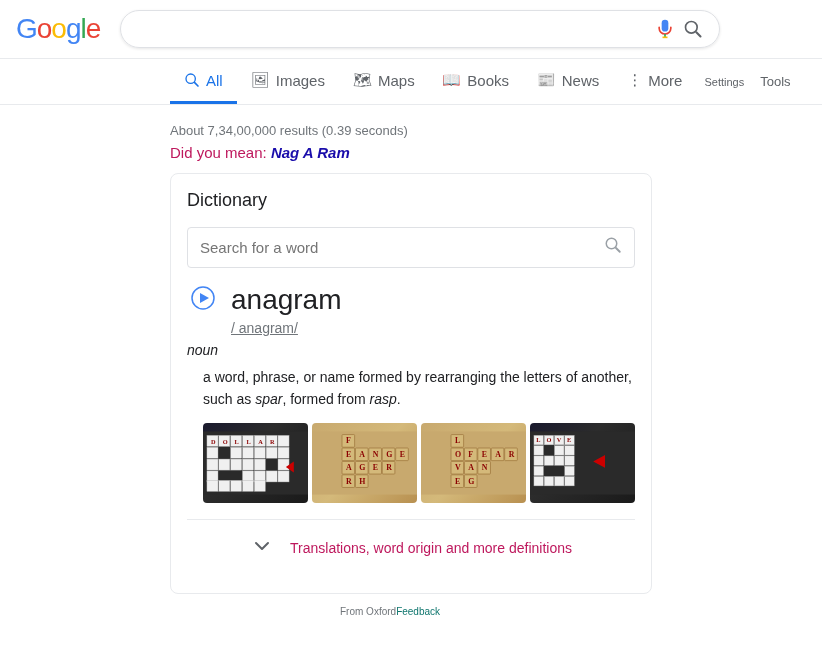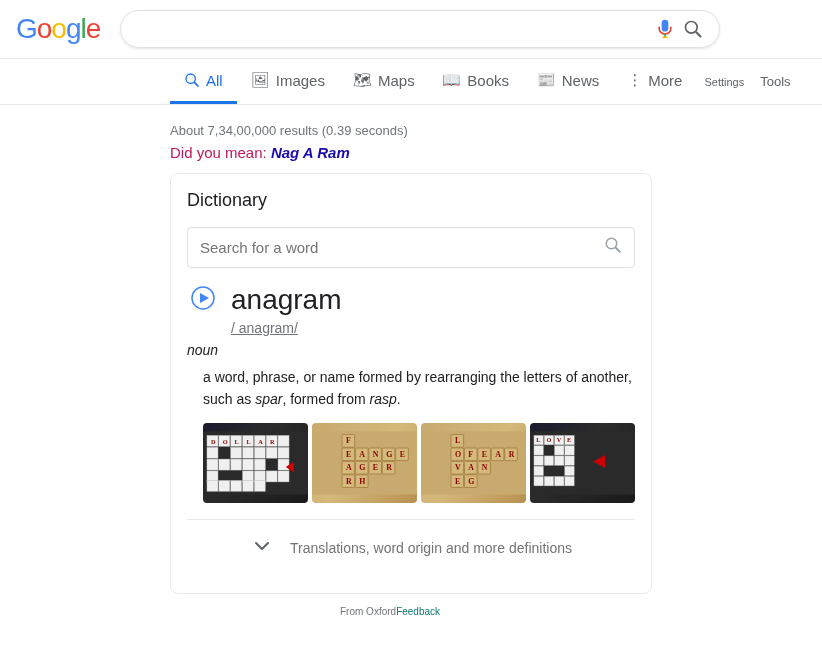--- a/index.html
+++ b/index.html
@@ -51,21 +51,21 @@
     .image-row { display: flex; gap: 4px; margin: 8px 0 16px 16px; }
     .image-placeholder { width: 133px; height: 80px; background: #e0e0e0; border-radius: 4px; overflow: hidden; display: flex; align-items: center; justify-content: center; }
 
     
     .crossword-img { width: 133px; height: 80px; position: relative; overflow: hidden; }
     .img1 { background: linear-gradient(135deg, #1a1a2e 0%, #2c2c2c 40%, #1a1a1a 100%); }
     .img2 { background: linear-gradient(135deg, #c8a96e 0%, #d4b97a 50%, #b89050 100%); }
     .img3 { background: linear-gradient(135deg, #c8a96e 0%, #d4b97a 50%, #b89050 100%); }
     .img4 { background: linear-gradient(135deg, #1a1a2e 0%, #2c2c2c 40%, #1a1a1a 100%); }
 
-    .more-definitions { display: flex; align-items: center; justify-content: center; gap: 16px; padding: 14px; border-top: 1px solid #e8eaed; cursor: pointer; color: #737373; font-size: 14px; margin-top: 4px; }
+    .more-definitions { display: flex; align-items: center; justify-content: center; gap: 16px; padding: 14px; border-top: 1px solid #e8eaed; cursor: pointer; color: #be185d; font-size: 14px; margin-top: 4px; }
     .chevron-down { font-size: 20px; color: #5f6368; }
 
     .footer-bar { display: flex; padding: 6px 170px; color: #70757a; font-size: 10px; margin-top: 6px; }
     .feedback-link { color: #0f766e; cursor: pointer; }
   </style>
 </head>
 <body>
 
 <div class="top-bar">
   <a class="google-logo" href="#">

